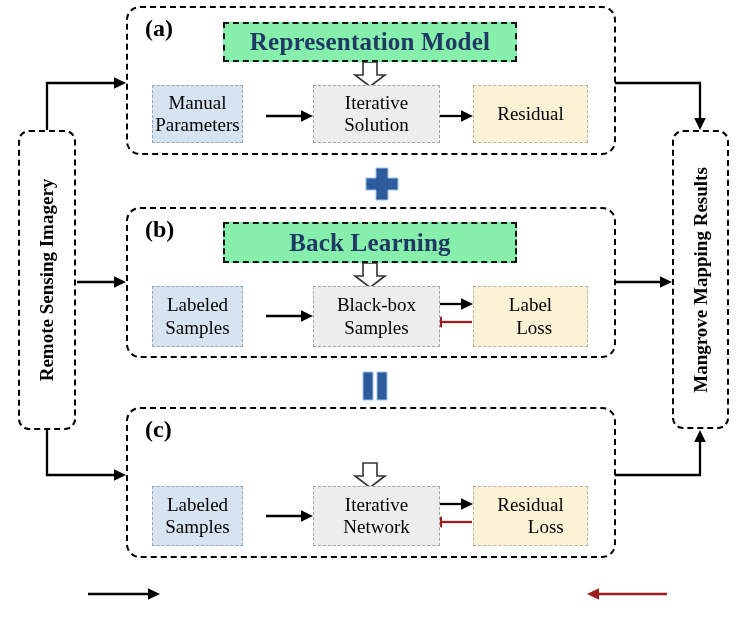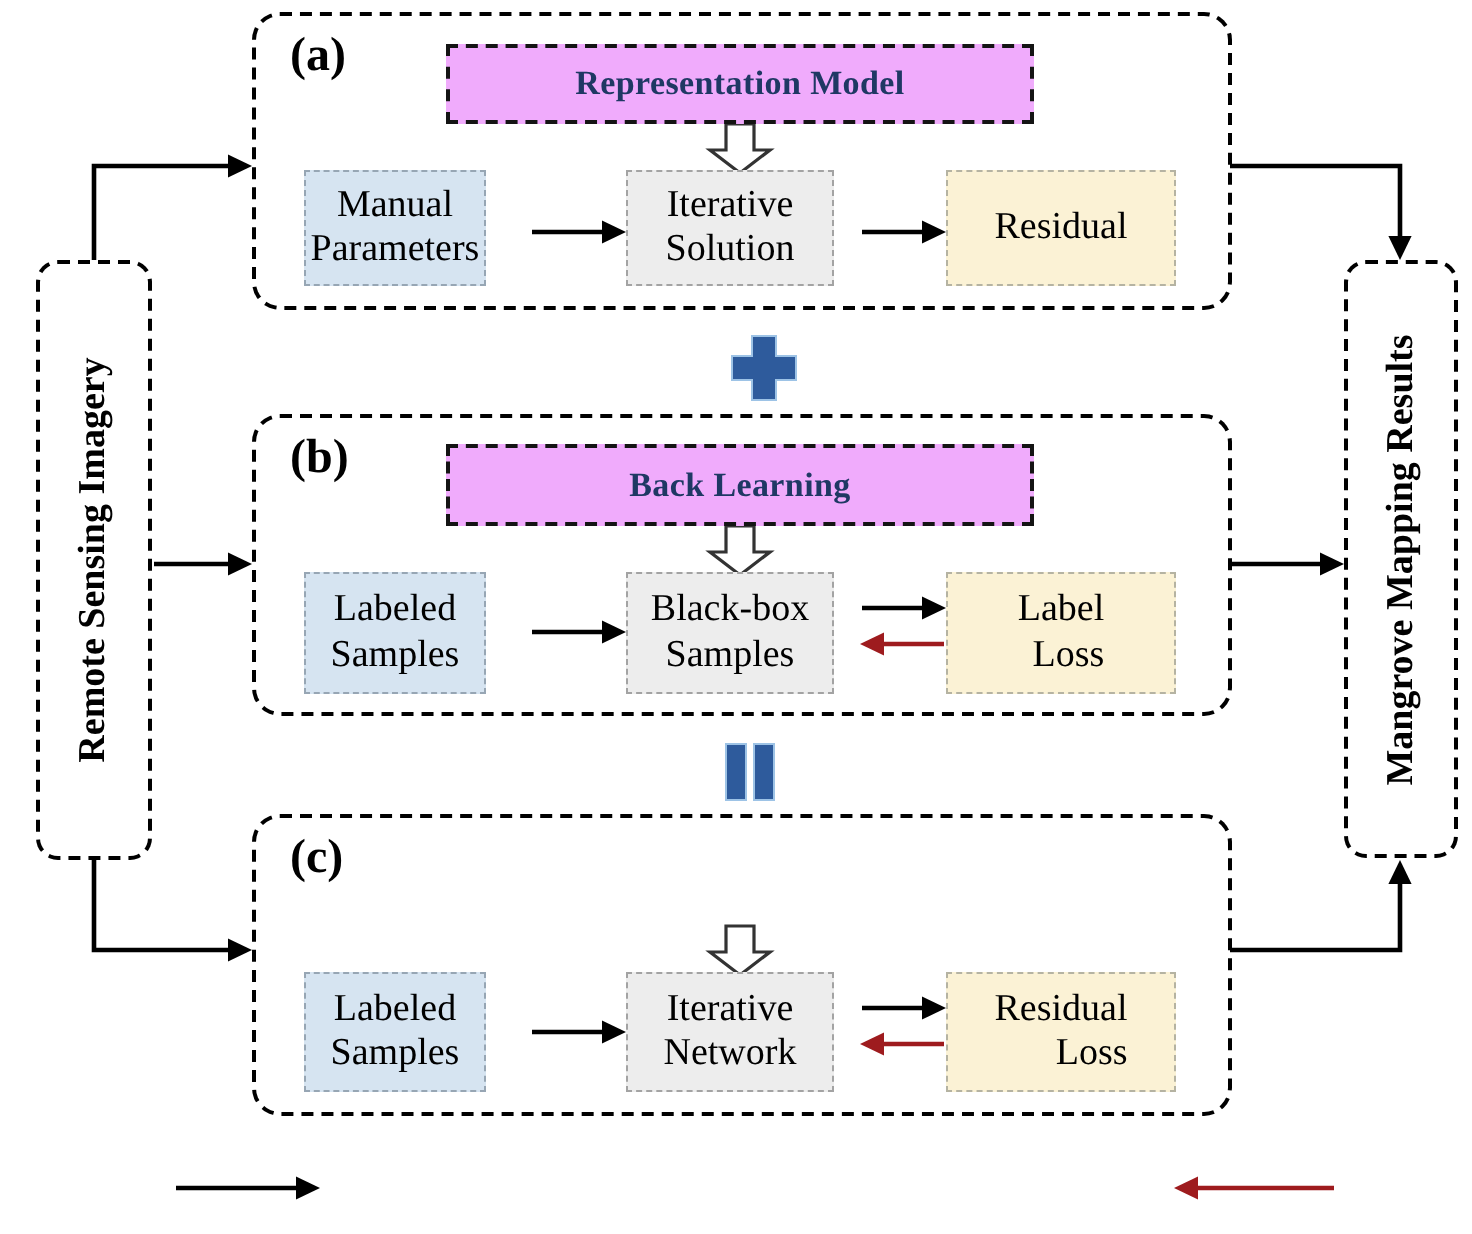--- a/index.html
+++ b/index.html
@@ -18,43 +18,43 @@
   .panel-a{top:6px;height:149px;}
   .panel-b{top:207px;height:151px;}
   .panel-c{top:407px;height:151px;}
   .panel-tag{
     position:absolute;left:17px;top:7px;font-weight:bold;font-size:24px;color:#000;
   }
 
   
   .header-box{
     position:absolute;left:223px;width:294px;height:40px;box-sizing:border-box;
-    border:2px dashed #141414;background:#f0abfc;
+    border:2px dashed #141414;background:#86efac;
     display:flex;align-items:center;justify-content:center;
-    font-weight:bold;font-size:17px;color:#1f3864;letter-spacing:.2px;text-align:center;
+    font-weight:bold;font-size:25px;color:#1f3864;letter-spacing:.2px;text-align:center;
   }
   .header-a{top:22px;}
   .header-b{top:222px;height:41px;}
   .header-c{top:422px;height:41px;}
 
   
   .node{
     position:absolute;box-sizing:border-box;
     display:flex;align-items:center;justify-content:center;text-align:center;
     font-size:19px;line-height:1.18;color:#000;white-space:pre-line;
     border:1.6px dashed #999a96;
   }
   .fill-input{background:#d6e4f1;border-color:#97a6b4;}
   .fill-process{background:#ededed;border-color:#a3a3a3;}
   .fill-output{background:#fbf2d5;border-color:#b5b3a2;text-align:right;}
   .row-a{top:85px;height:58px;}
   .row-b{top:286px;height:61px;}
   .row-c{top:486px;height:60px;}
   .col-input{left:152px;width:91px;}
-  .col-process{left:313px;width:104px;}
+  .col-process{left:313px;width:127px;}
   .col-output{left:473px;width:115px;}
 
   
   .vnode{
     position:absolute;box-sizing:border-box;background:#fff;
     border:2.8px dashed #000;border-radius:11px;
   }
   .vnode-left{left:18px;top:130px;width:58px;height:300px;}
   .vnode-right{left:672px;top:130px;width:57px;height:299px;}
   .vnode .vlabel{

